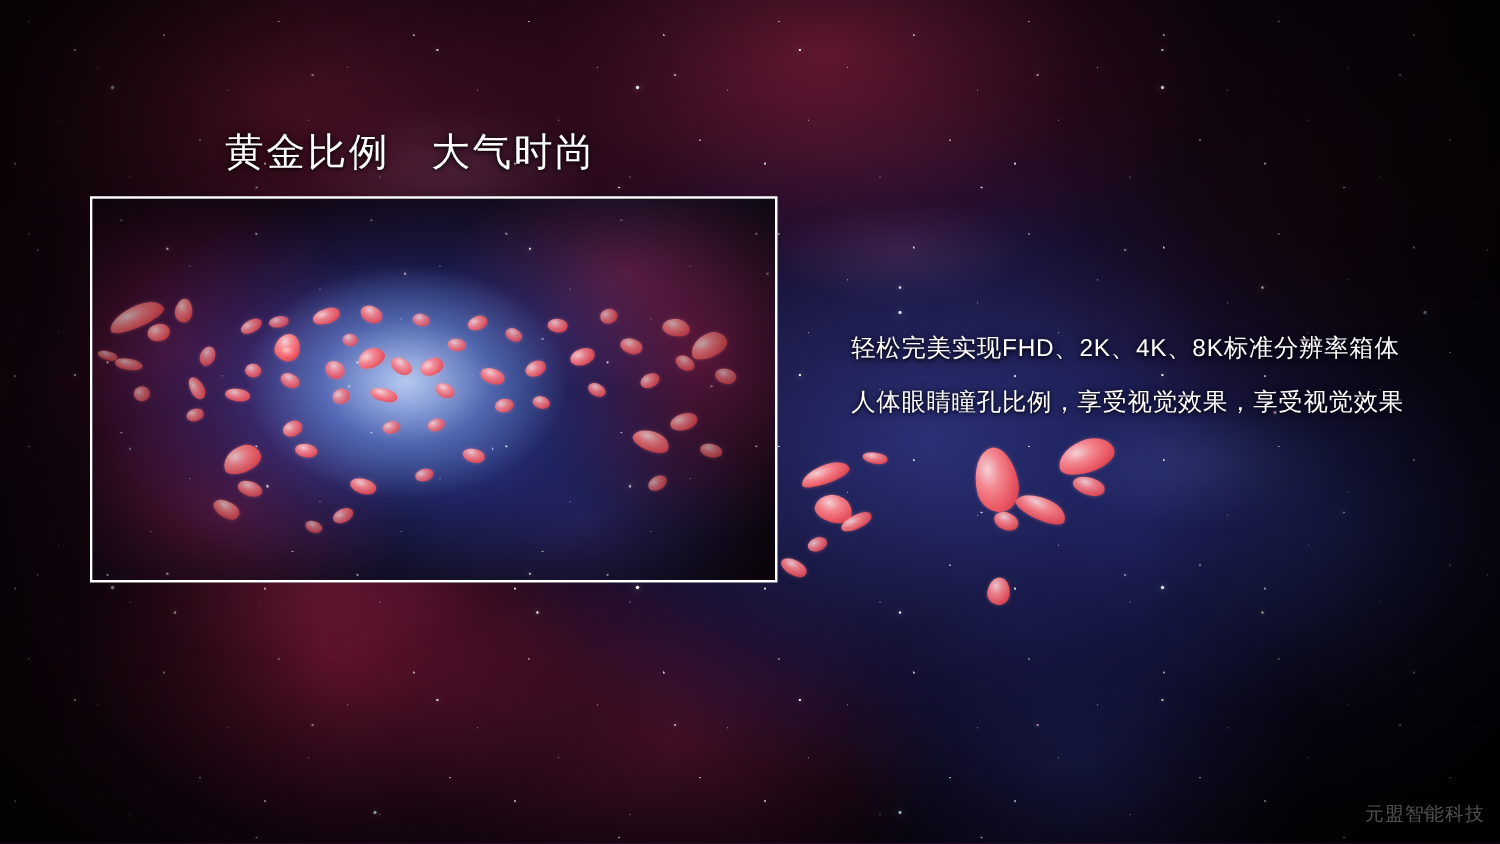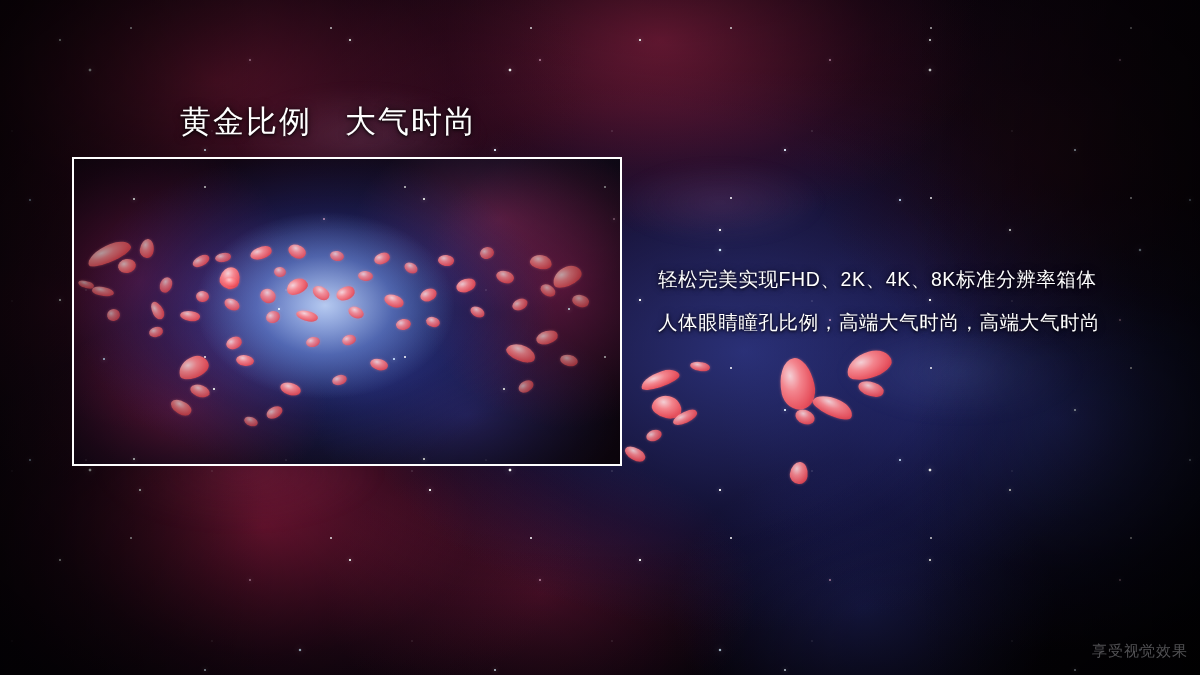--- a/index.html
+++ b/index.html
@@ -134,21 +134,21 @@
     top: 101px;
     font-size: 31px;
     font-weight: 400;
     color: #ffffff;
     letter-spacing: 2px;
     white-space: pre;
     text-shadow: 0 0 9px rgba(0,0,0,0.75), 0 1px 3px rgba(0,0,0,0.9);
   }
   #body-text {
     position: absolute;
-    left: 658px;
+    left: 681px;
     top: 258px;
     width: 520px;
   }
   #body-text .line {
     font-size: 19.5px;
     line-height: 43px;
     color: #ffffff;
     letter-spacing: 0.6px;
     white-space: pre;
     text-shadow: 0 0 7px rgba(10,5,25,0.85), 0 1px 3px rgba(0,0,0,0.9);
@@ -256,18 +256,18 @@
         <div class="petal" style="left: 258px; top: 216px; width: 15px; height: 10px; border-radius: 50%; transform: rotate(-16deg); opacity: 0.82;"></div>
         <div class="petal" style="left: 170px; top: 258px; width: 14px; height: 9px; border-radius: 50%; transform: rotate(20deg); opacity: 0.8;"></div>
       </div>
     <div class="panel-vignette"></div>
   </div>
 
   <div id="title">黄金比例　大气时尚</div>
 
   <div id="body-text">
     <div class="line">轻松完美实现FHD、2K、4K、8K标准分辨率箱体</div>
-    <div class="line">人体眼睛瞳孔比例，高端大气时尚，高端大气时尚</div>
+    <div class="line">人体眼睛瞳孔比例，享受视觉效果，享受视觉效果</div>
   </div>
 
-  <div id="watermark">享受视觉效果</div>
+  <div id="watermark">元盟智能科技</div>
 
 </div>
 
 </body></html>

